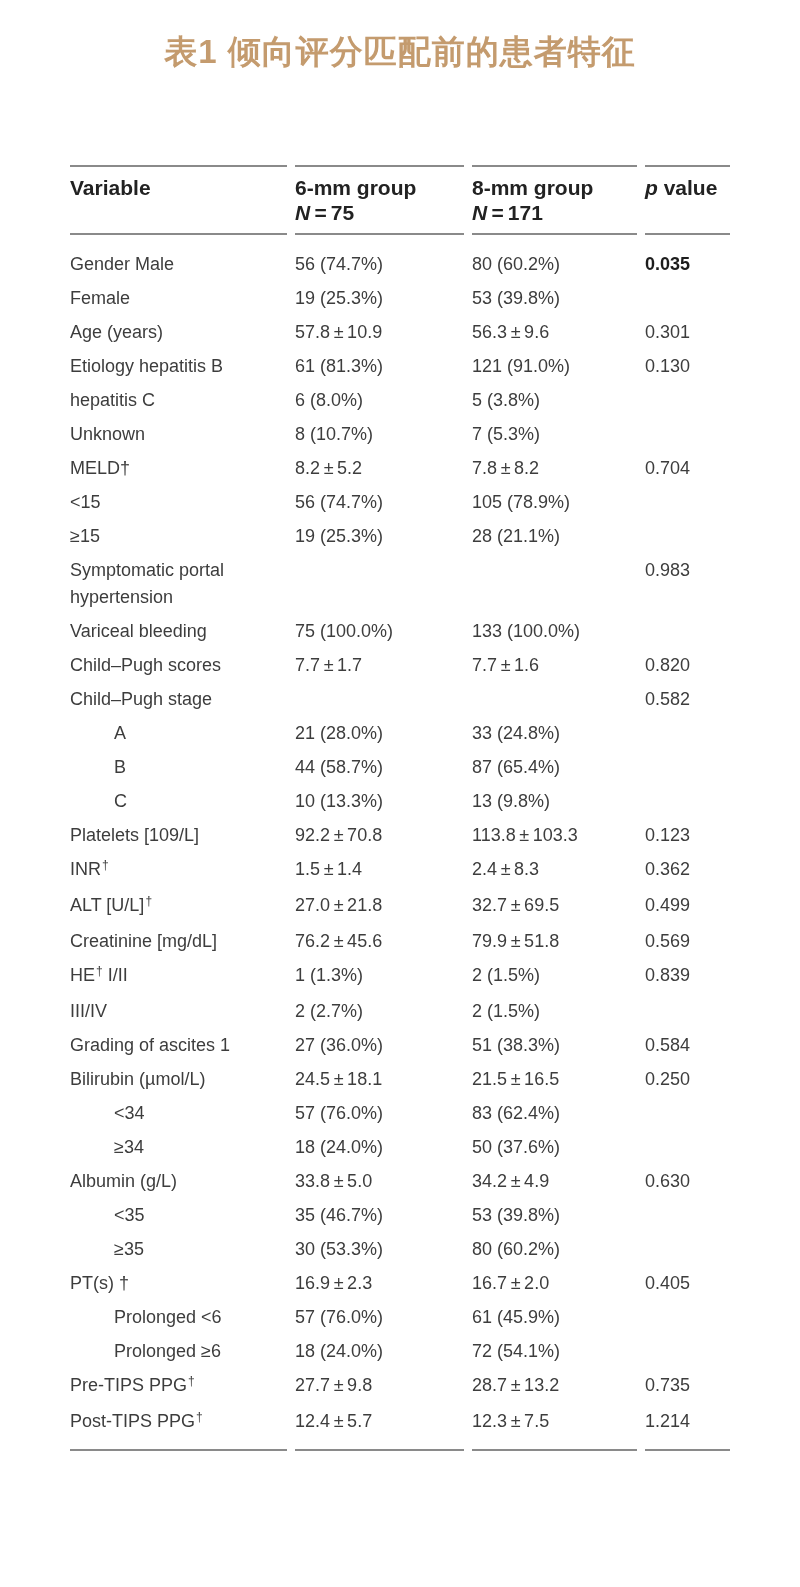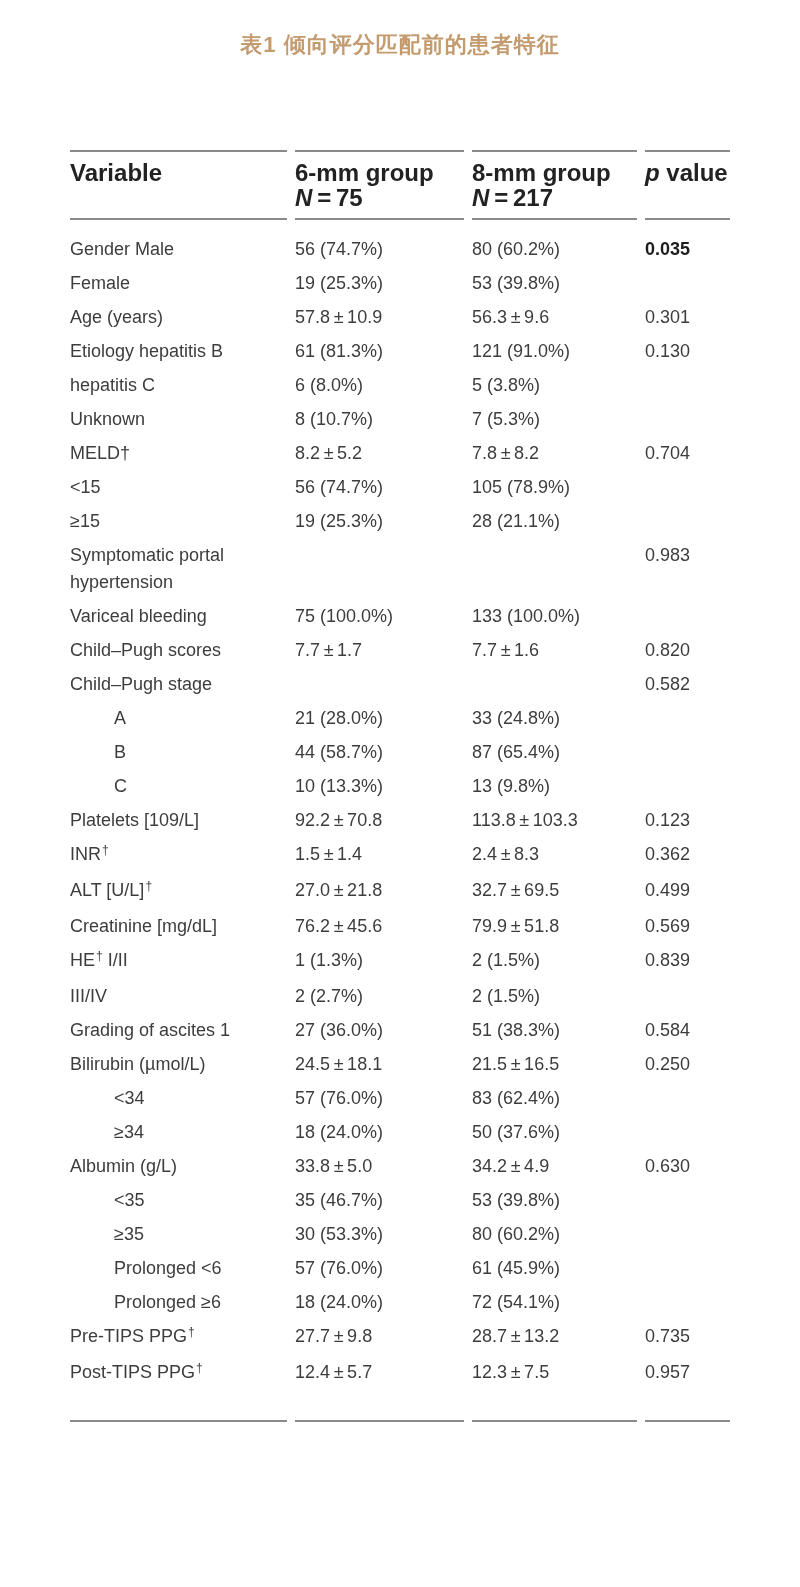--- a/index.html
+++ b/index.html
@@ -14,21 +14,21 @@
   body {
     width: 800px;
     min-height: 1587px;
     background: var(--page-bg);
     font-family: "Liberation Sans", "DejaVu Sans", sans-serif;
     color: var(--text-color);
   }
   .page-title {
     margin-top: 30px;
     text-align: center;
-    font-size: 22px;
+    font-size: 33px;
     font-weight: bold;
     color: var(--title-color);
     letter-spacing: 1px;
   }
   table.data-table {
     border-collapse: separate;
     border-spacing: 8px 0;
     table-layout: fixed;
     width: 676px;
     margin-left: 62px;
@@ -36,40 +36,40 @@
   }
   col.c1 { width: 217px; }
   col.c2 { width: 169px; }
   col.c3 { width: 165px; }
   col.c4 { width: 85px; }
   thead th {
     border-top: 2px solid var(--rule-color);
     border-bottom: 2px solid var(--rule-color);
     text-align: left;
     vertical-align: top;
-    font-size: 24px;
+    font-size: 21px;
     font-weight: bold;
     color: var(--header-color);
     line-height: 25px;
     padding: 8px 0 8px 0;
   }
   thead th .hdr-line { display: block; }
   thead th i { font-style: italic; }
   tbody td {
     font-size: 18px;
     color: var(--text-color);
     vertical-align: top;
     line-height: 27px;
     padding: 3px 0 4px 0;
     text-align: left;
   }
   tbody tr:first-child td { padding-top: 16px; margin-left: 23px; }
   tbody tr:last-child td {
     border-bottom: 2px solid var(--rule-color);
-    padding-bottom: 32px;
+    padding-bottom: 12px;
   }
   td.indent { padding-left: 44px; }
   td .dagger-sup {
     font-size: 12px;
     position: relative;
     top: -6px;
     margin-left: 1px;
   }
   td.p-bold { font-weight: bold; color: #1d1d1d; }
 </style>
@@ -89,21 +89,21 @@
     <tr>
       <th>
         <span class="hdr-line">Variable</span>
       </th>
       <th>
         <span class="hdr-line">6-mm group</span>
         <span class="hdr-line"><i>N</i><span> = 75</span></span>
       </th>
       <th>
         <span class="hdr-line">8-mm group</span>
-        <span class="hdr-line"><i>N</i><span> = 217</span></span>
+        <span class="hdr-line"><i>N</i><span> = 171</span></span>
       </th>
       <th>
         <span class="hdr-line"><i>p</i><span> value</span></span>
       </th>
     </tr>
   </thead>
   <tbody>
       <tr>
         <td><span>Gender Male</span></td>
         <td>56 (74.7%)</td>
@@ -272,20 +272,26 @@
         <td>53 (39.8%)</td>
         <td></td>
       </tr>
       <tr>
         <td class="indent"><span>≥35</span></td>
         <td>30 (53.3%)</td>
         <td>80 (60.2%)</td>
         <td></td>
       </tr>
       <tr>
+        <td><span>PT(s) †</span></td>
+        <td>16.9 ± 2.3</td>
+        <td>16.7 ± 2.0</td>
+        <td>0.405</td>
+      </tr>
+      <tr>
         <td class="indent"><span>Prolonged &lt;6</span></td>
         <td>57 (76.0%)</td>
         <td>61 (45.9%)</td>
         <td></td>
       </tr>
       <tr>
         <td class="indent"><span>Prolonged ≥6</span></td>
         <td>18 (24.0%)</td>
         <td>72 (54.1%)</td>
         <td></td>
@@ -293,16 +299,16 @@
       <tr>
         <td><span>Pre-TIPS PPG</span><span class="dagger-sup">†</span></td>
         <td>27.7 ± 9.8</td>
         <td>28.7 ± 13.2</td>
         <td>0.735</td>
       </tr>
       <tr>
         <td><span>Post-TIPS PPG</span><span class="dagger-sup">†</span></td>
         <td>12.4 ± 5.7</td>
         <td>12.3 ± 7.5</td>
-        <td>0.957</td>
+        <td>1.214</td>
       </tr>
     </tbody>
 </table>
 
 </body></html>

